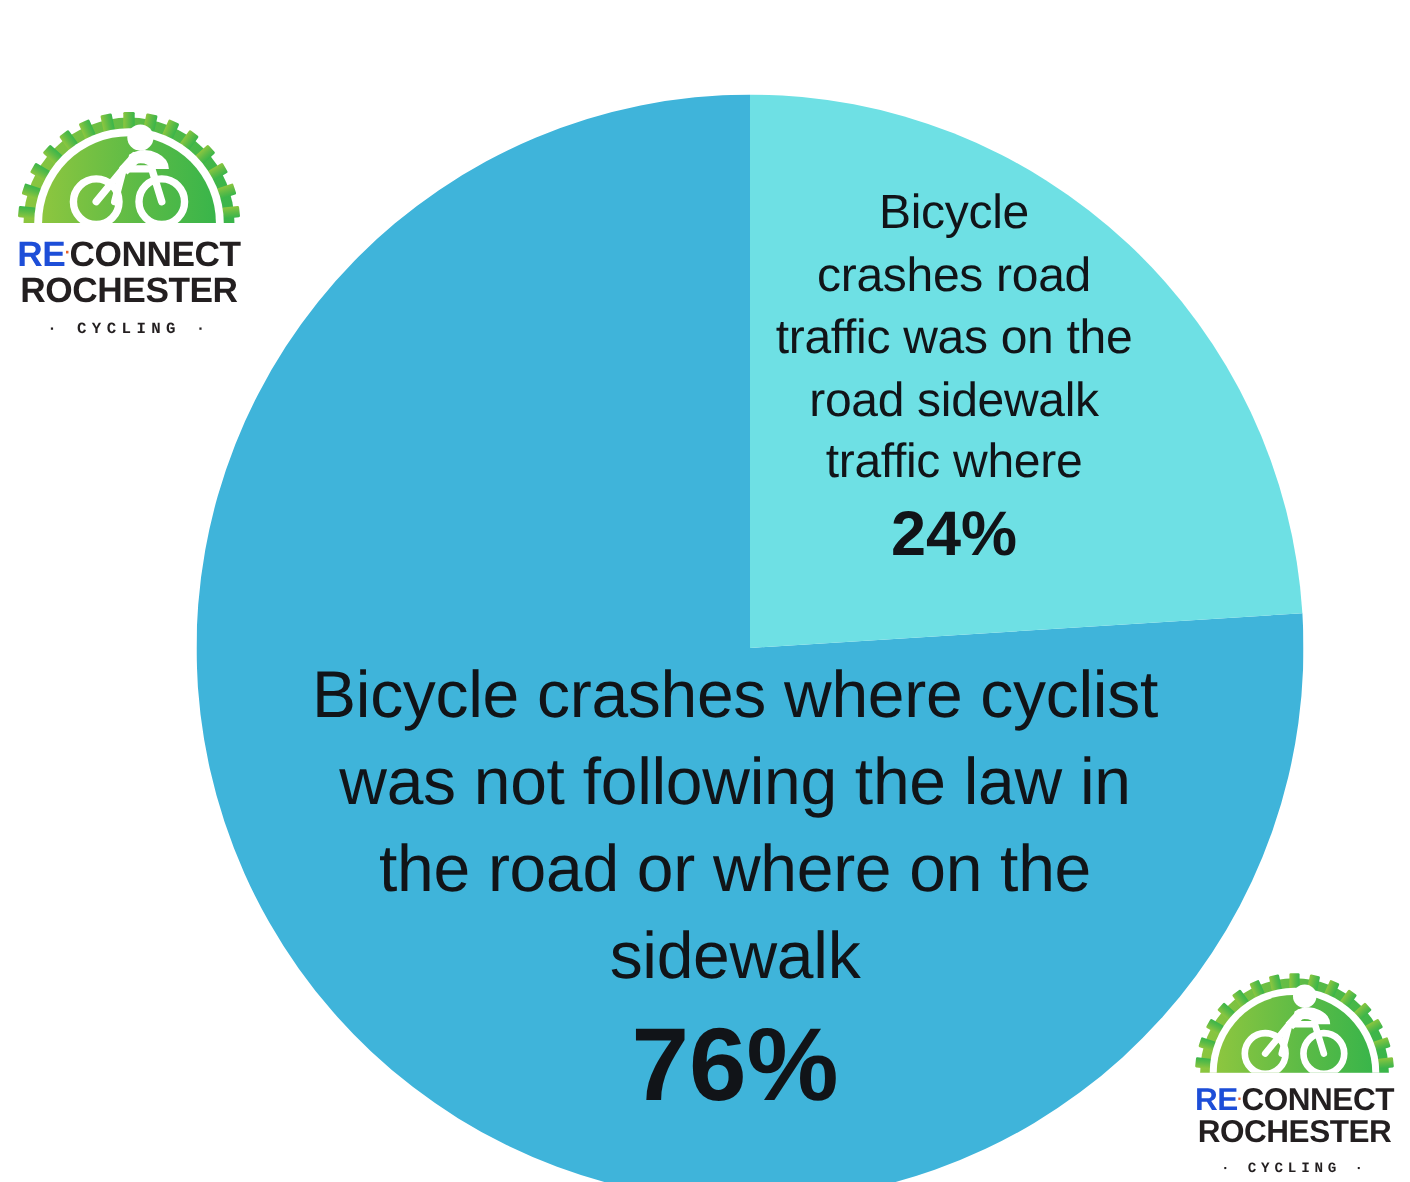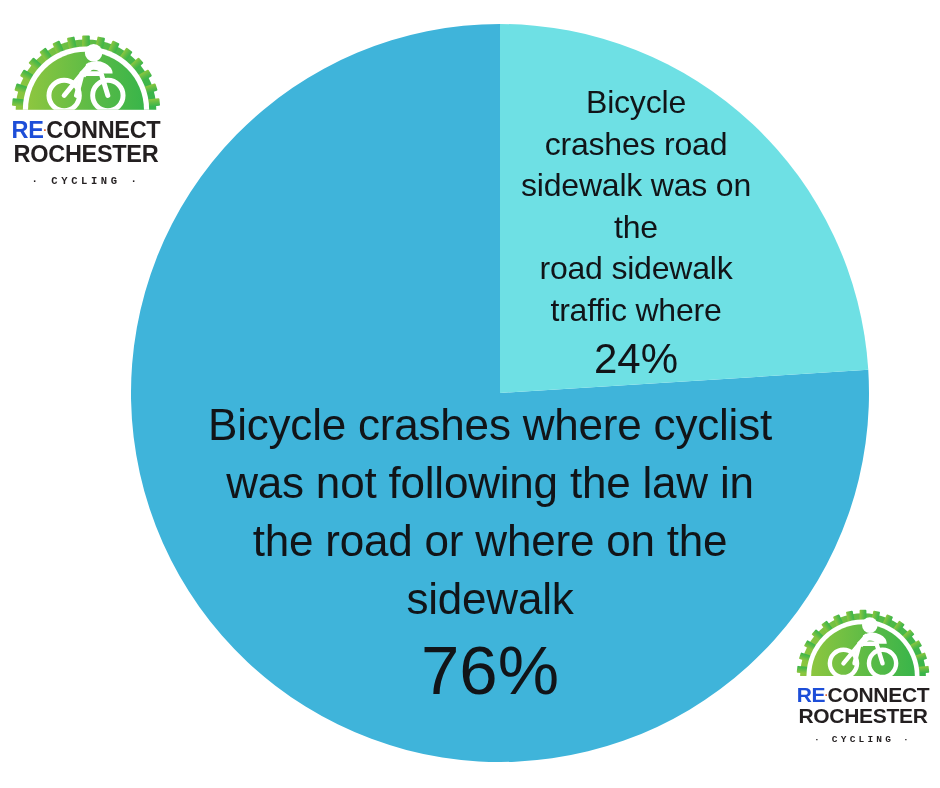--- a/index.html
+++ b/index.html
@@ -6,41 +6,42 @@
   html, body {
     width:940px; height:788px;
     background:#ffffff;
     font-family:"Liberation Sans", sans-serif;
     overflow:hidden;
   }
   #stage {
     position:relative;
     width:940px; height:594px;
     background:#ffffff;
+    margin-top:39px;
   }
 
   
   #pie-chart {
     position:absolute;
     left:131px; top:24px;
     width:738px; height:738px;
   }
   #pie-chart svg { display:block; width:738px; height:738px; }
 
   
   .slice-label {
     position:absolute;
     color:#111418;
     text-align:center;
     line-height:1.30;
     letter-spacing:-0.2px;
   }
   .slice-label .pct {
     display:block;
-    font-weight:normal;
+    font-weight:bold;
     letter-spacing:0px;
   }
 
   #label-24 {
     left:496px; top:82px;
     width:280px;
     font-size:32px;
   }
   #label-24 .pct { font-size:42px; line-height:1.18; margin-top:2px; }
 
@@ -105,21 +106,21 @@
 
       <path d="M 369 369 L 737.27 345.83 A 369 369 0 1 1 369.00 0.00 Z" fill="#3FB4DA"></path>
 
       <path d="M 369 369 L 369.00 0.00 A 369 369 0 0 1 737.27 345.83 Z" fill="#6EE0E4"></path>
     </svg>
   </div>
 
   <div id="label-24" class="slice-label">
     <div>Bicycle</div>
     <div>crashes road</div>
-    <div>sidewalk was on the</div>
+    <div>traffic was on the</div>
     <div>road sidewalk</div>
     <div>traffic where</div>
     <span class="pct">24%</span>
   </div>
 
   <div id="label-76" class="slice-label">
     <div>Bicycle crashes where cyclist</div>
     <div>was not following the law in</div>
     <div>the road or where on the</div>
     <div>sidewalk</div>

